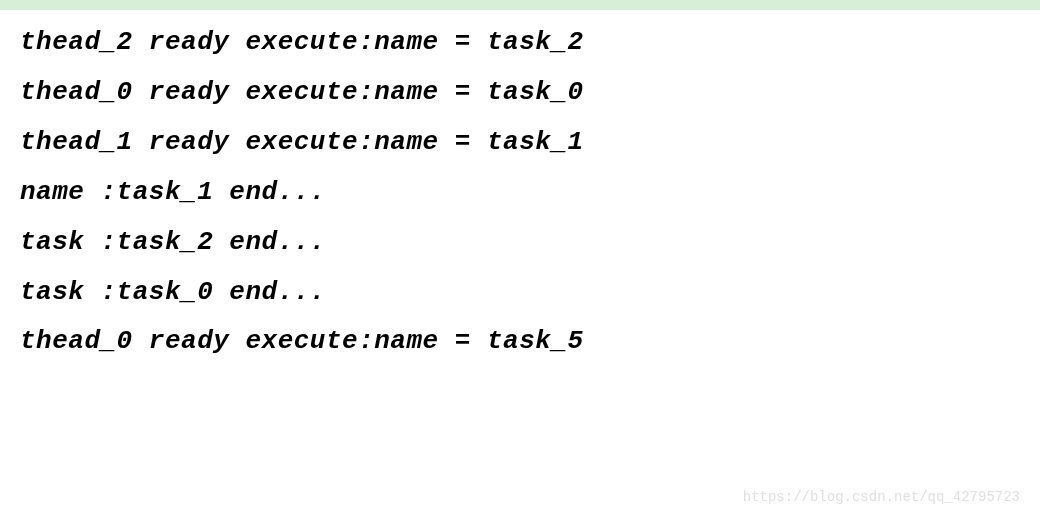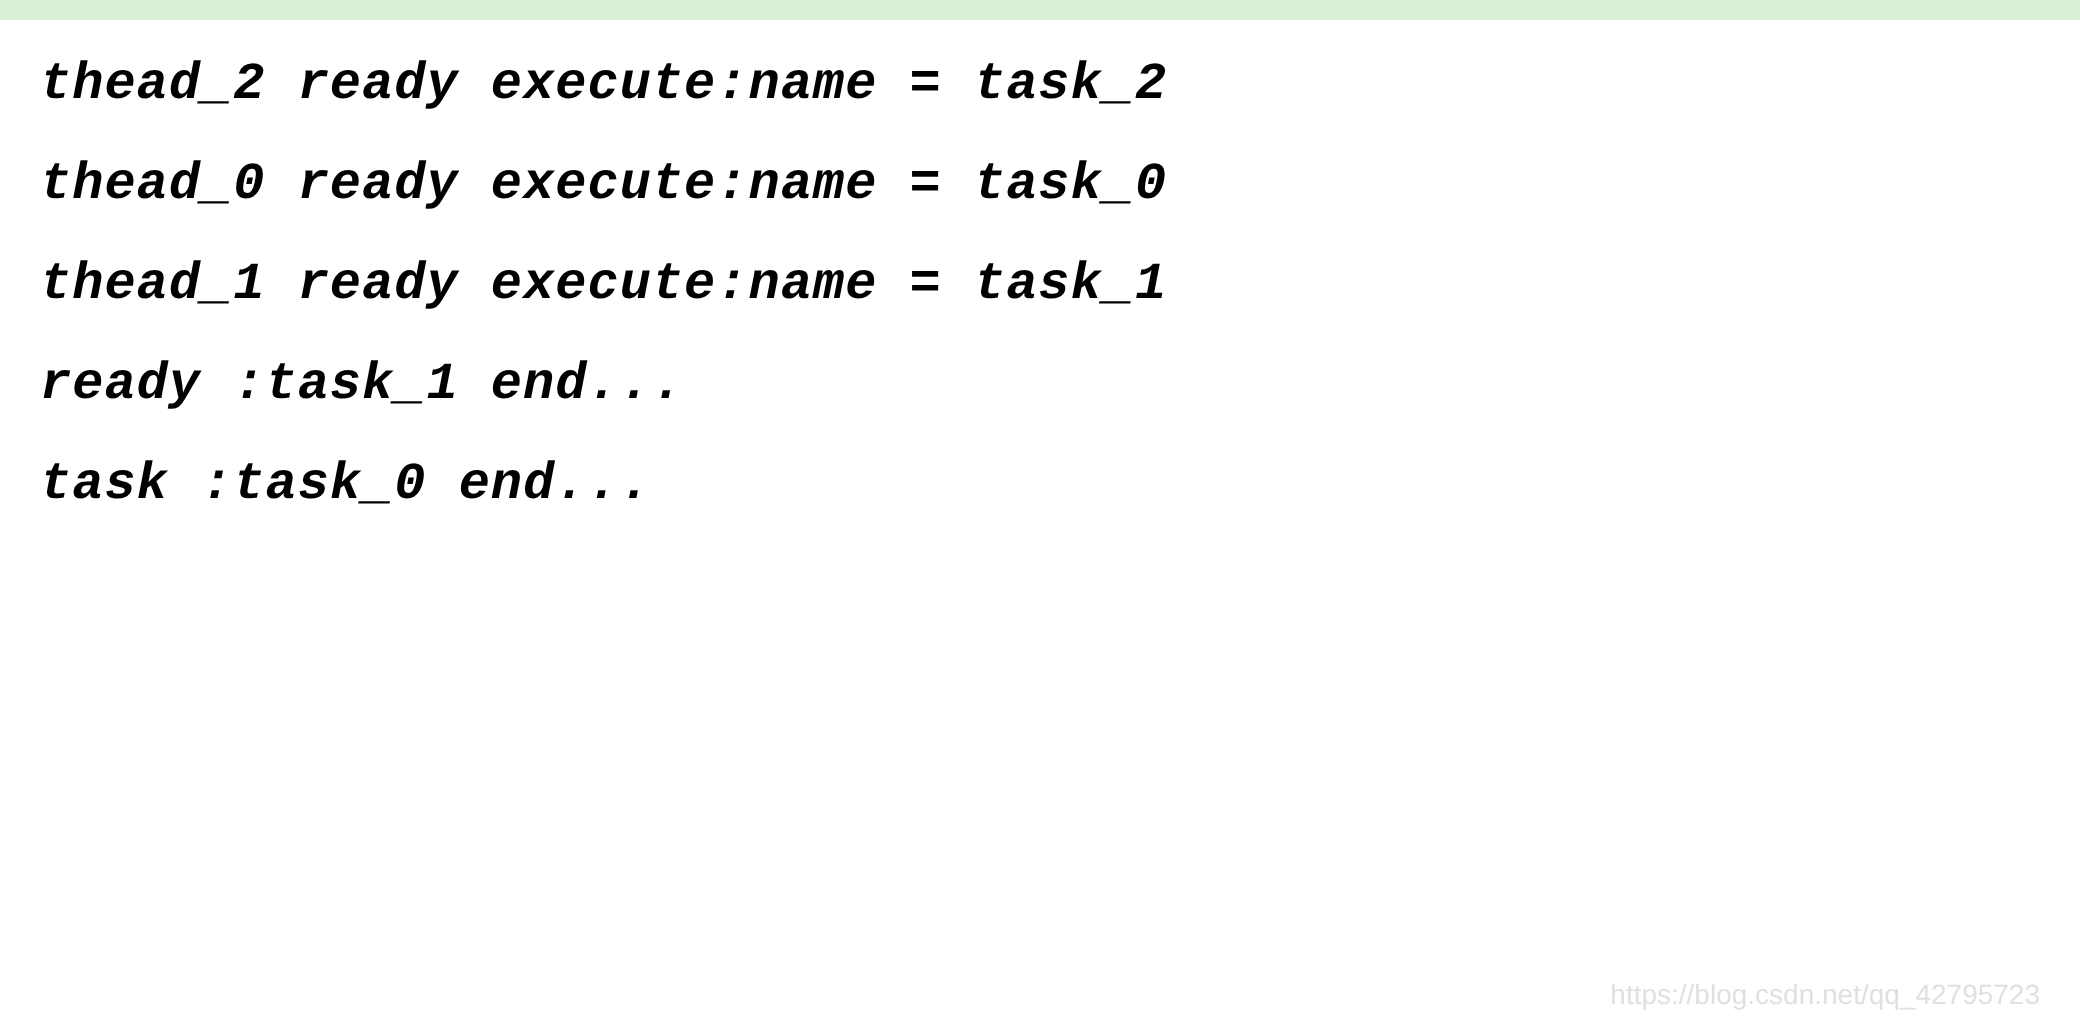--- a/index.html
+++ b/index.html
@@ -34,33 +34,35 @@
     }
     .line {
       white-space: pre;
       line-height: 1.92;
       letter-spacing: 0.5px;
     }
     .watermark {
       position: absolute;
       right: 20px;
       bottom: 10px;
-      font-family: Liberation Sans, sans-serif;
+      font-family: Liberation Mono, monospace;
       font-size: 14px;
       font-weight: 400;
       color: #e0e0e0;
       letter-spacing: 0;
     }
   </style>
 </head>
 <body>
 
 <div class="top-bar"></div>
 
 <div class="output">
   <div class="line">thead_2 ready execute:name = task_2</div>
   <div class="line">thead_0 ready execute:name = task_0</div>
   <div class="line">thead_1 ready execute:name = task_1</div>
-  <div class="line">ready :task_1 end...</div>
+  <div class="line">name :task_1 end...</div>
+  <div class="line">task :task_2 end...</div>
   <div class="line">task :task_0 end...</div>
+  <div class="line">thead_0 ready execute:name = task_5</div>
 </div>
 
 <div class="watermark">https://blog.csdn.net/qq_42795723</div>
 
 </body></html>

